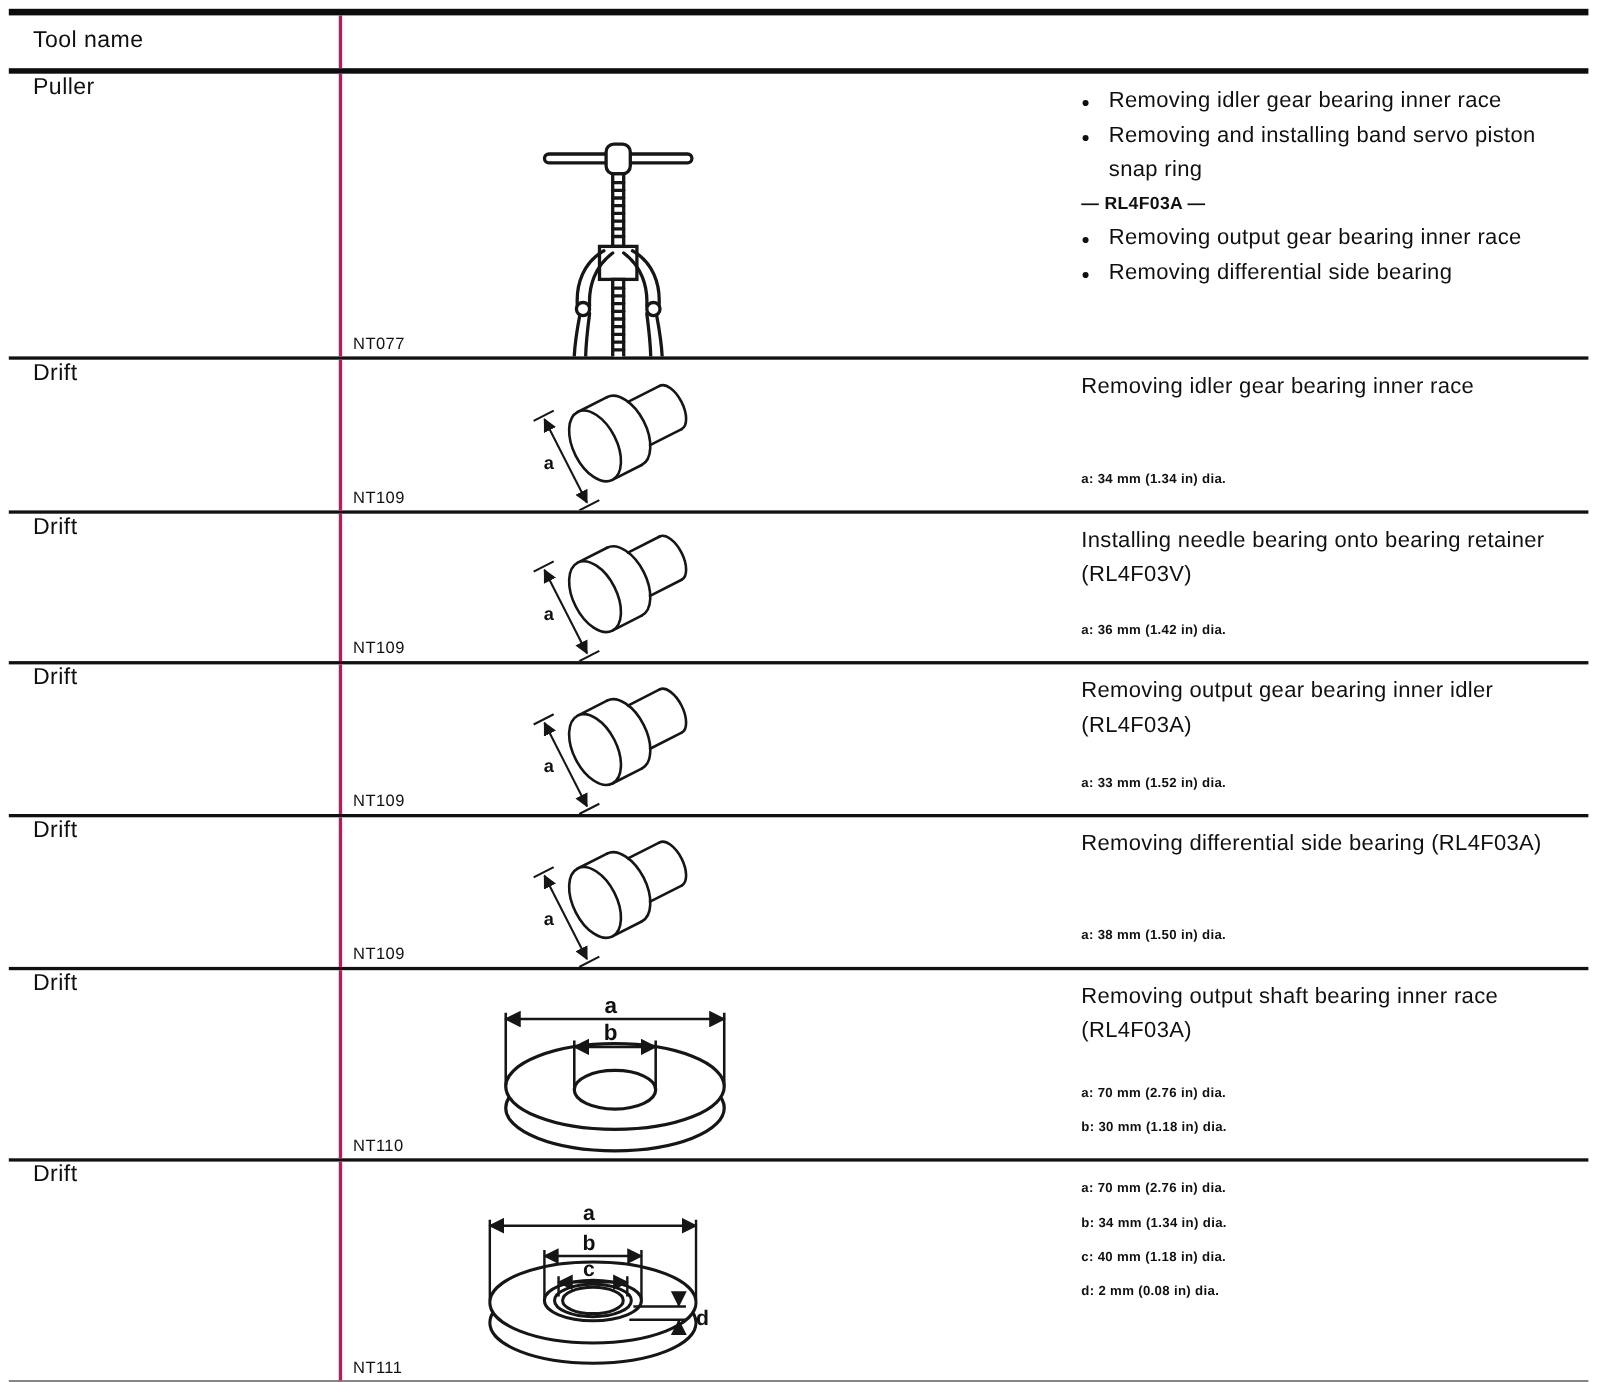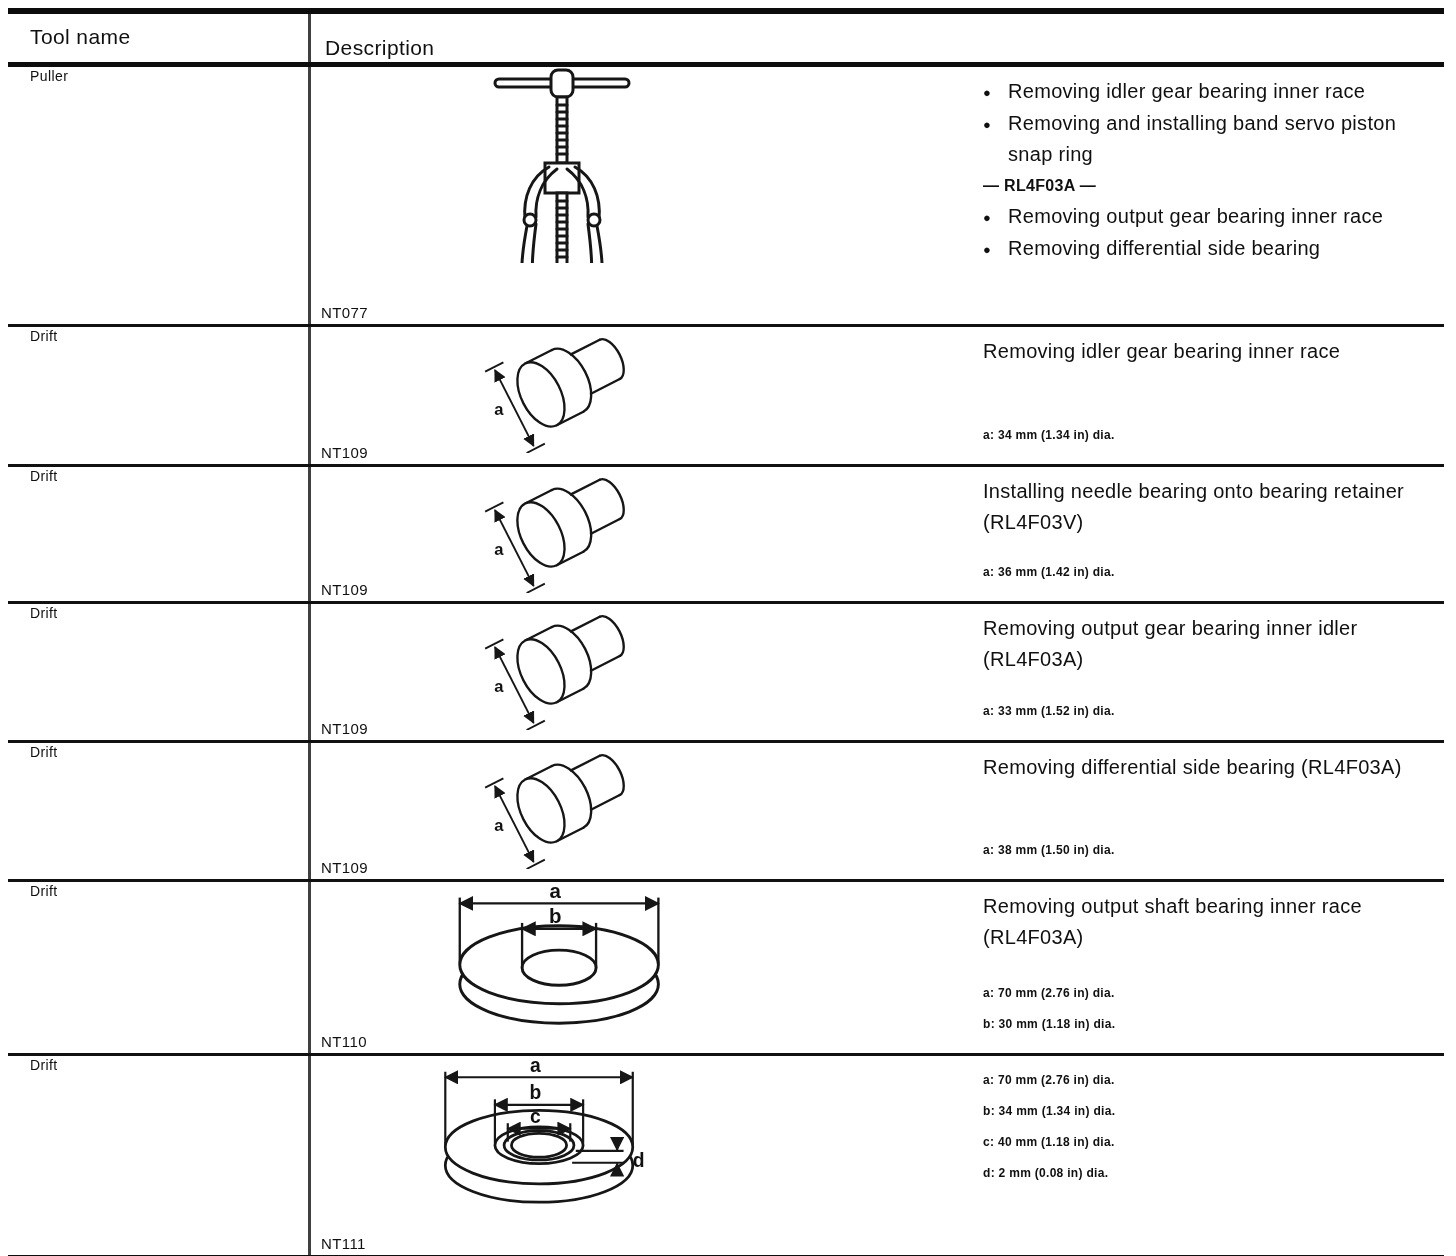--- a/index.html
+++ b/index.html
@@ -8,37 +8,37 @@
     font-family:"Liberation Sans", sans-serif;
     color:#101010;
     -webkit-font-smoothing:antialiased;
   }
   .page{position:relative;width:1436px;margin:8px 12px 0 8px;}
   .toprule{height:6px;background:#0c0c0c;}
   .trow{display:flex;border-bottom:3px solid #111;}
   .trow.hdr-row{border-bottom:5px solid #0d0d0d;}
   .trow.last{border-bottom:7px solid #0c0c0c;}
   .cell{box-sizing:border-box;}
-  .tool-cell{width:303px;flex:0 0 303px;border-right:3px solid #404040;padding:0 0 0 22px;}
+  .tool-cell{width:303px;flex:0 0 303px;border-right:3px solid #be185d;padding:0 0 0 22px;}
   .desc-cell{flex:1;display:flex;position:relative;}
   .hdr-row .tool-cell{padding-top:0;}
   .hdr-label{font-size:21px;letter-spacing:.4px;padding-top:11px;display:inline-block;}
   .hdr-row .desc-cell{padding:11px 0 0 14px;display:block;}
   .hdr-row{height:48px;}
   .r0{min-height:257px;}
   .r1{min-height:137px;}
   .r2{min-height:134px;}
   .r3{min-height:136px;}
   .r4{min-height:136px;}
   .r5{min-height:171px;}
   .r6{min-height:199px;}
-  .tool-label{font-size:14px;letter-spacing:.4px;}
+  .tool-label{font-size:21px;letter-spacing:.4px;}
   .fig-area{
     width:672px;flex:0 0 672px;position:relative;
-    display:flex;align-items:flex-start;justify-content:center;
+    display:flex;align-items:flex-end;justify-content:center;
     padding-right:170px;box-sizing:border-box;
   }
   .ntcode{position:absolute;left:10px;bottom:3px;font-size:15px;letter-spacing:.4px;}
   .text-area{flex:1;padding:9px 4px 13px 0;box-sizing:border-box;}
   .text-area.spread{display:flex;flex-direction:column;justify-content:space-between;}
   .title{font-size:20px;line-height:31px;letter-spacing:.3px;}
   .dim{font-size:12px;line-height:31px;font-weight:700;letter-spacing:.3px;}
   .b-line{display:flex;font-size:20px;line-height:31px;letter-spacing:.3px;}
   .b-dot{width:16px;flex:0 0 16px;font-size:13px;margin-right:9px;padding-top:1px;}
   .b-divider{font-size:16px;line-height:31px;font-weight:700;letter-spacing:.3px;}
@@ -50,23 +50,20 @@
 </style>
 </head>
 <body>
 
 <div class="page">
   <div class="toprule"></div>
 
   <div class="trow hdr-row">
     <div class="cell tool-cell">
       <span class="hdr-label">Tool name</span>
-    </div>
-    <div class="cell desc-cell">
-      <span class="hdr-label">Description</span>
     </div>
   </div>
 
   <div class="trow r0">
     <div class="cell tool-cell">
       <span class="tool-label">Puller</span>
     </div>
     <div class="cell desc-cell">
       <div class="fig-area">
         <svg width="152" height="196" viewBox="0 0 150 196">

